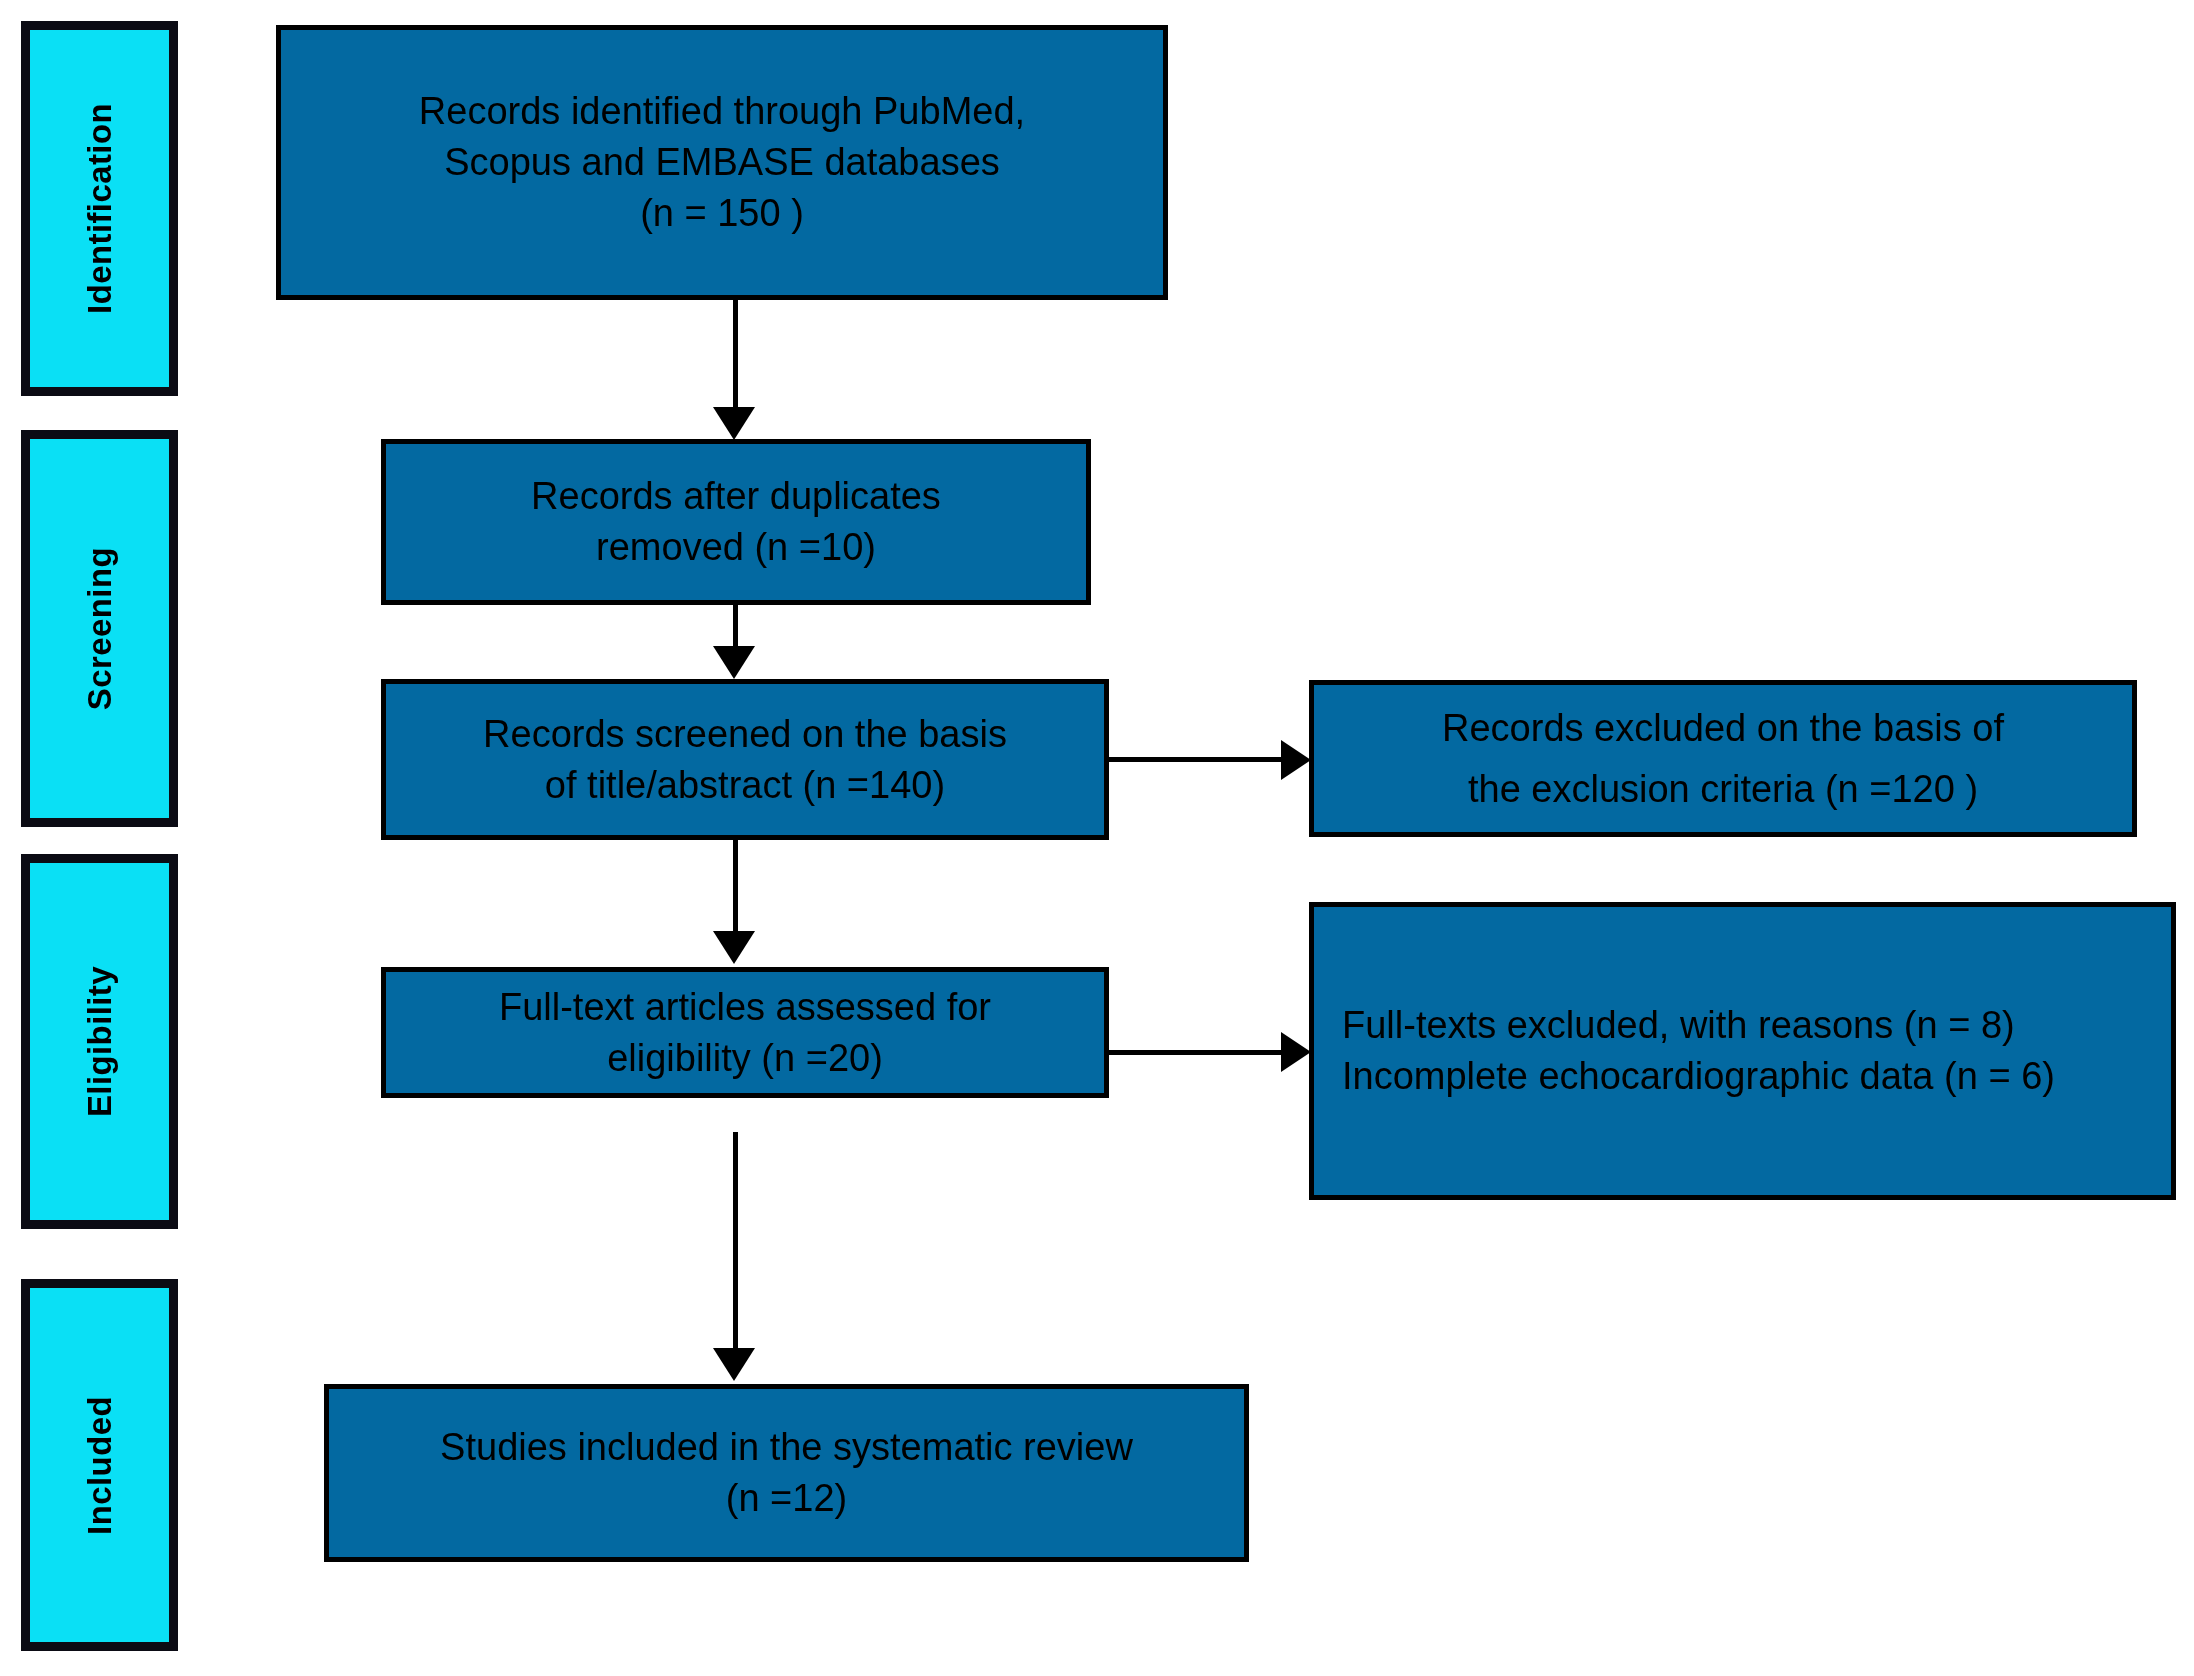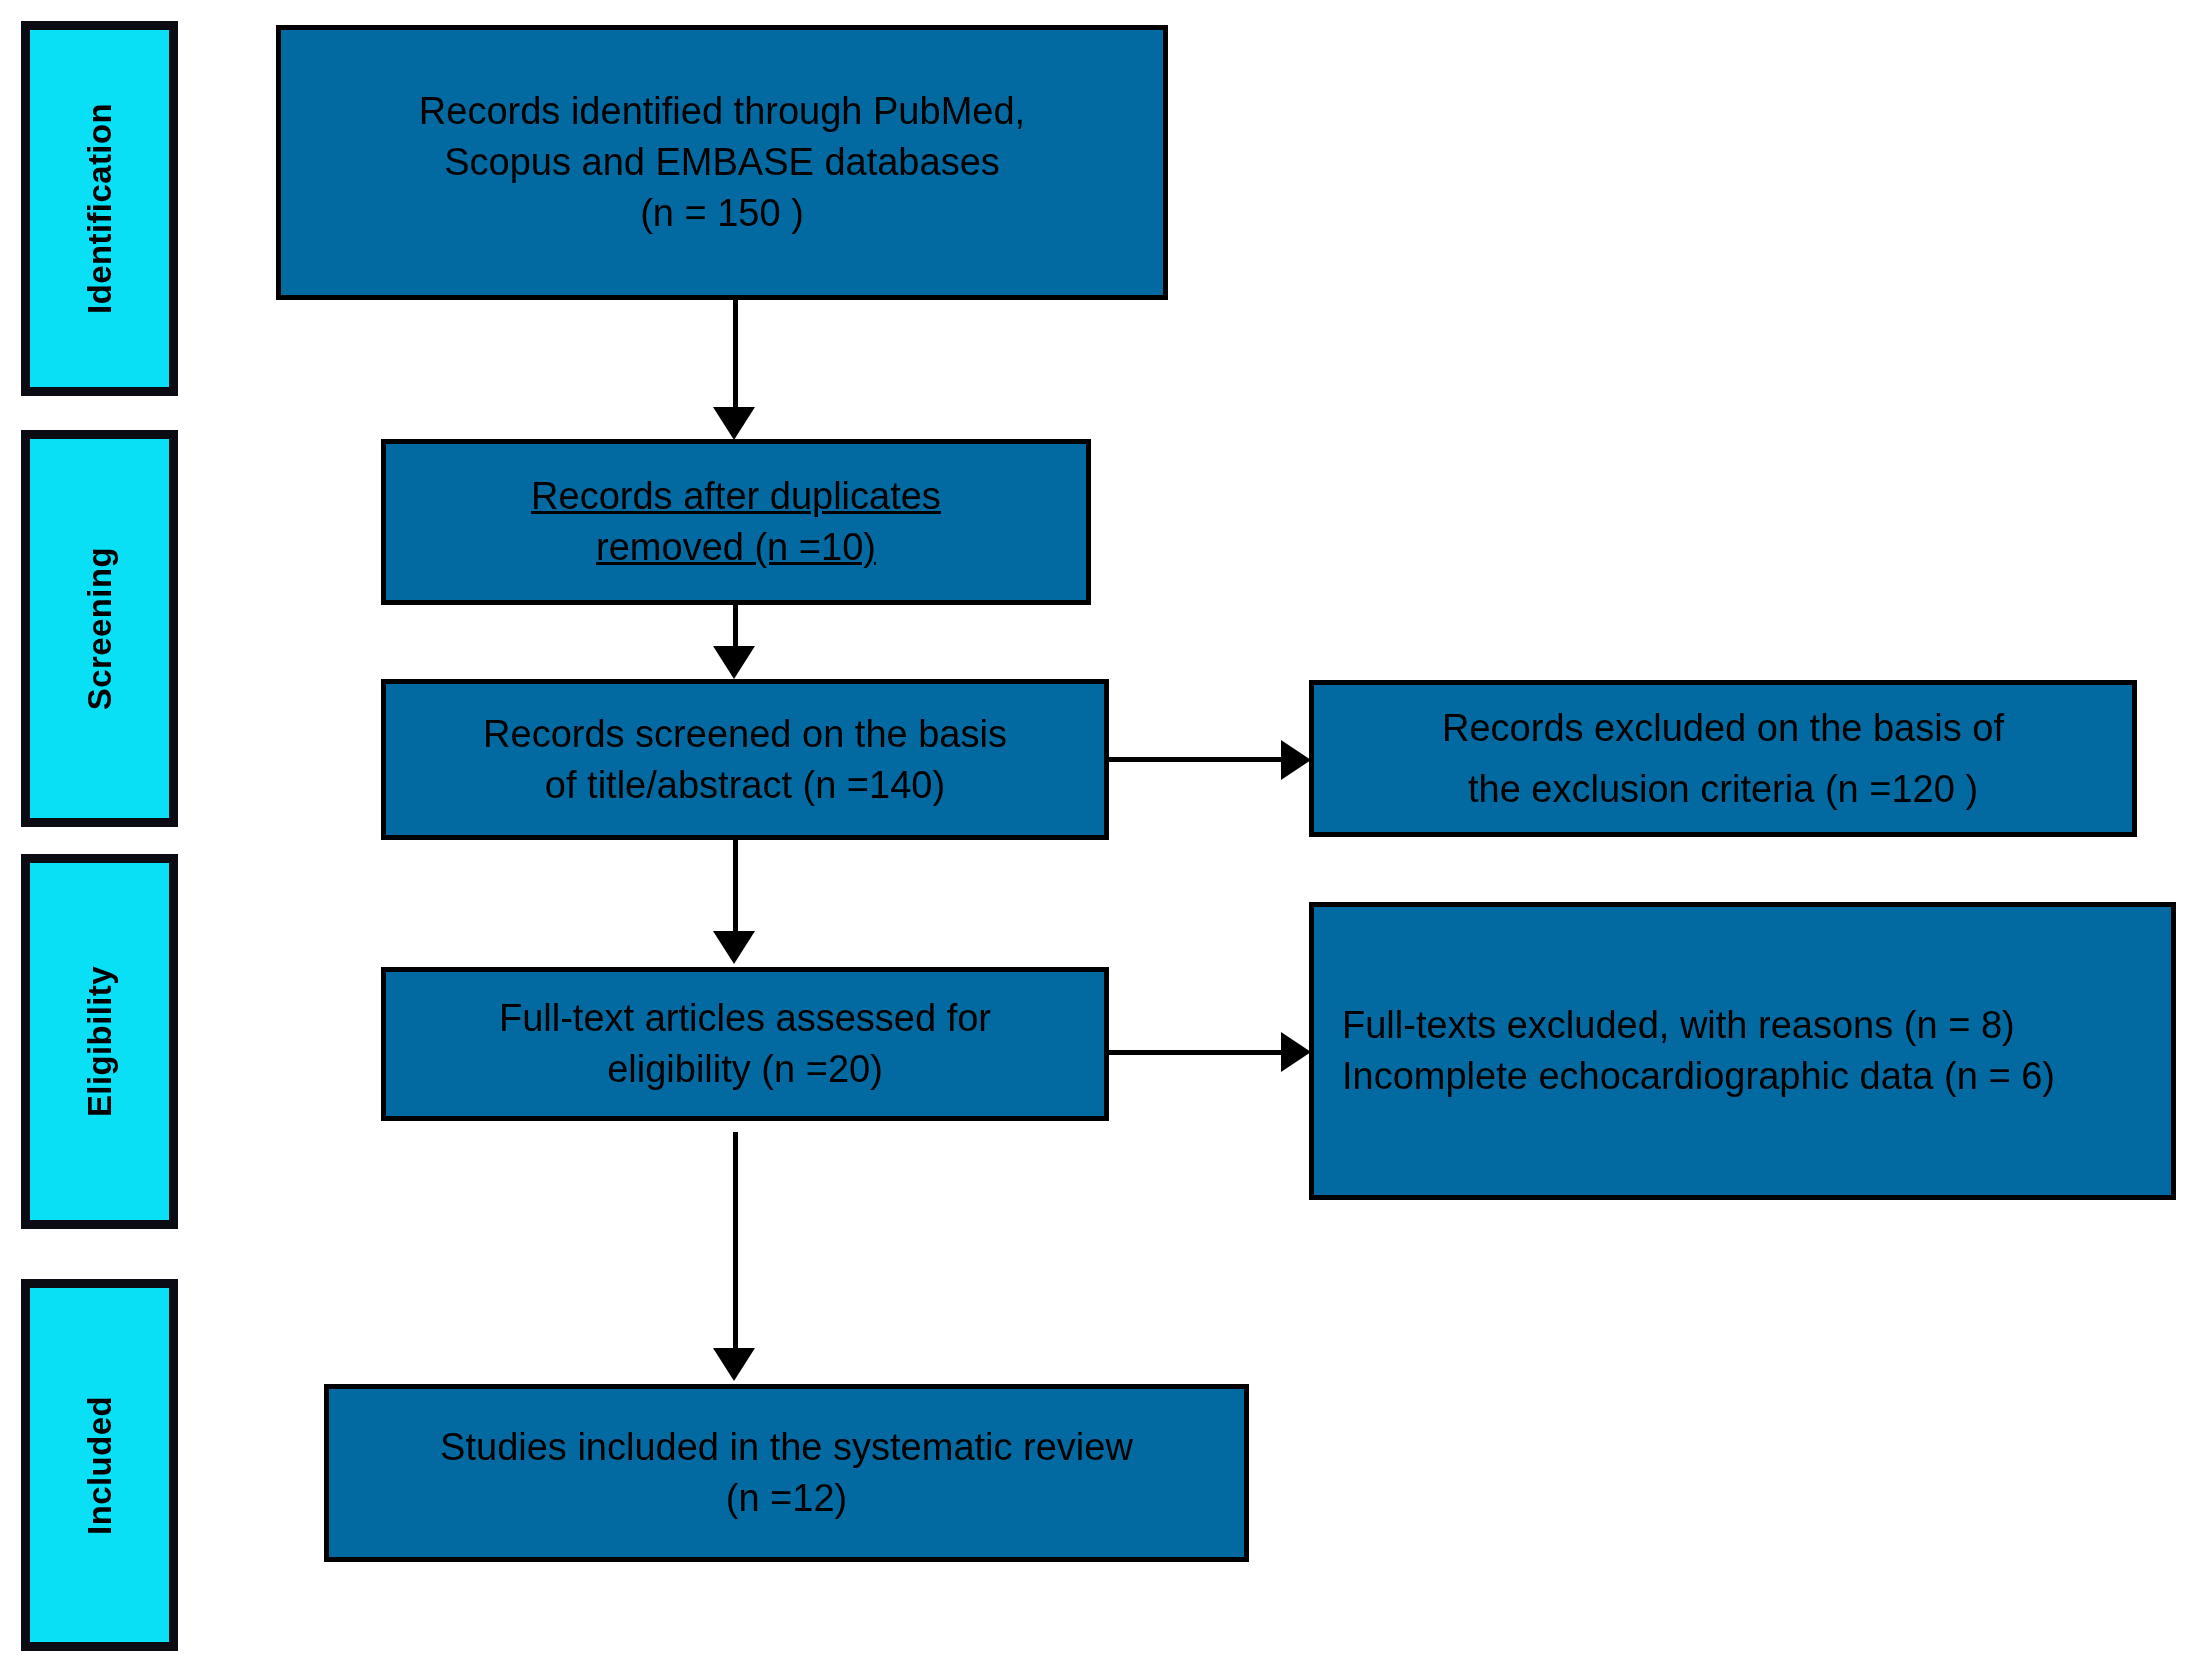--- a/index.html
+++ b/index.html
@@ -115,21 +115,21 @@
 
   <div class="node" style="left:276px; top:25px; width:892px; height:275px;">
     <div class="line">Records identified through PubMed,</div>
     <div class="line">Scopus  and EMBASE databases</div>
     <div class="line">(n = 150 )</div>
   </div>
 
   <div class="v-arrow" style="left:733px; top:300px; height:116px;"></div>
   <div class="v-head" style="left:713px; top:407px;"></div>
 
-  <div class="node" style="left:381px; top:439px; width:710px; height:166px;text-decoration:underline;">
+  <div class="node" style="left:381px; top:439px; width:710px; height:166px;">
     <div class="line">Records after duplicates</div>
     <div class="line">removed (n =10)</div>
   </div>
 
   <div class="v-arrow" style="left:733px; top:604px; height:48px;"></div>
   <div class="v-head" style="left:713px; top:646px;"></div>
 
   <div class="node" style="left:381px; top:679px; width:728px; height:161px;">
     <div class="line">Records screened on the basis</div>
     <div class="line">of title/abstract (n =140)</div>
@@ -139,21 +139,21 @@
   <div class="h-head" style="left:1281px; top:740px;"></div>
 
   <div class="node" style="left:1309px; top:680px; width:828px; height:157px;gap:10px;">
     <div class="line">Records excluded on the basis of</div>
     <div class="line">the exclusion criteria (n =120 )</div>
   </div>
 
   <div class="v-arrow" style="left:733px; top:840px; height:99px;"></div>
   <div class="v-head" style="left:713px; top:931px;"></div>
 
-  <div class="node" style="left:381px; top:967px; width:728px; height:154px;">
+  <div class="node" style="left:381px; top:967px; width:728px; height:131px;">
     <div class="line">Full-text articles assessed  for</div>
     <div class="line">eligibility (n =20)</div>
   </div>
 
   <div class="h-arrow" style="left:1109px; top:1050px; width:180px;"></div>
   <div class="h-head" style="left:1281px; top:1032px;"></div>
 
   <div class="node left-align" style="left:1309px; top:902px; width:867px; height:298px;">
     <div class="line">Full-texts excluded, with reasons (n = 8)</div>
     <div class="line">Incomplete echocardiographic data (n = 6)</div>

